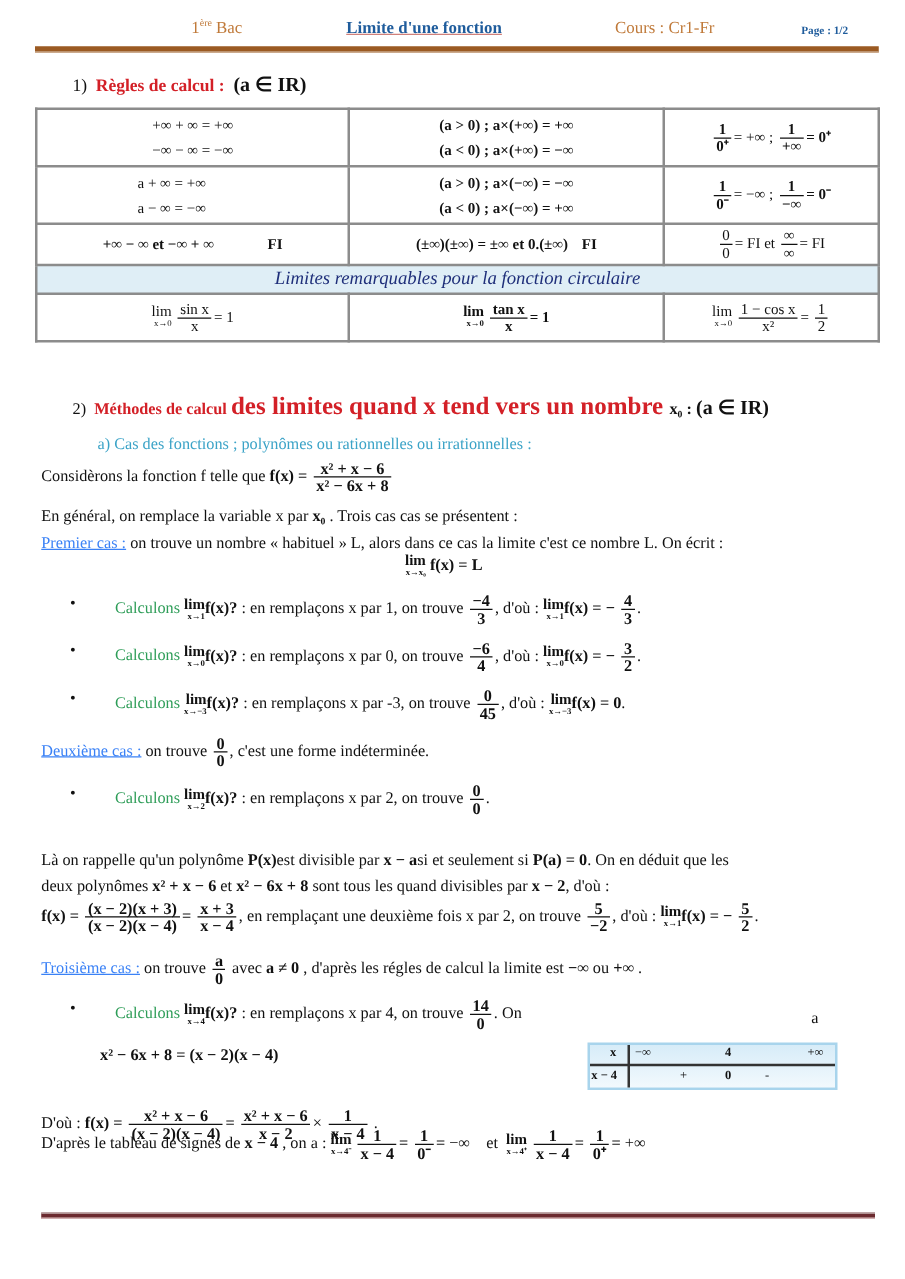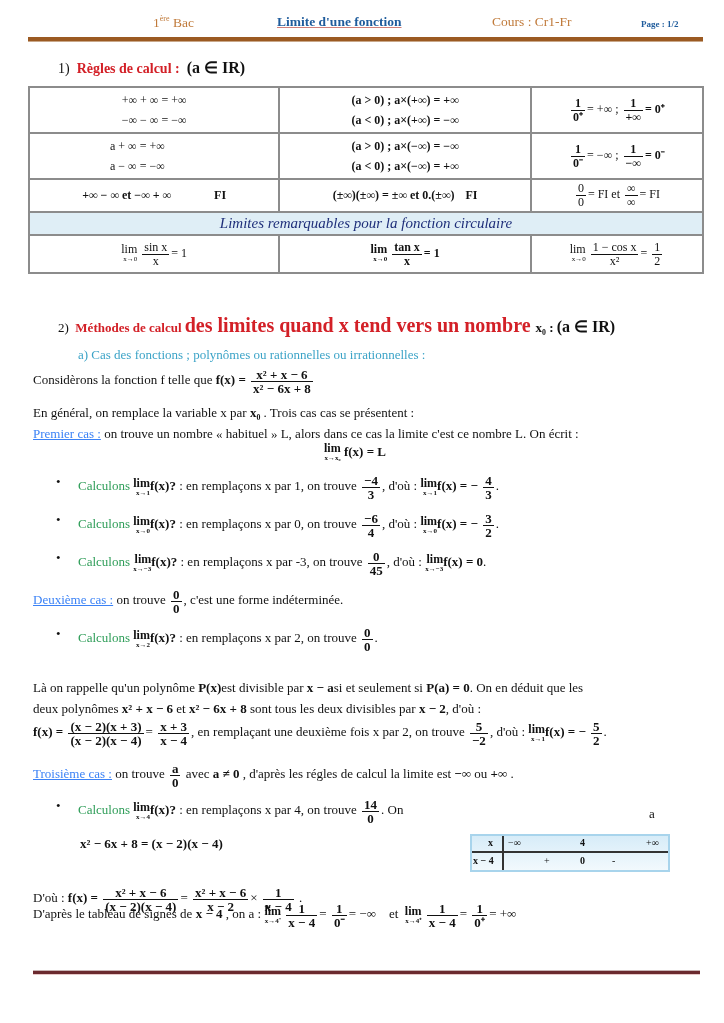--- a/index.html
+++ b/index.html
@@ -10,21 +10,21 @@
   .hdr-level { left:153px; color:#c07a3a; font-family:"Liberation Serif", serif; }
   .hdr-level sup { font-size:8px; }
   .hdr-title { left:277px; color:#1f5c9c; font-weight:bold; text-decoration:underline; text-decoration-color:#d0807a; }
   .hdr-cours { left:492px; color:#c07a3a; }
   .hdr-page { left:641px; color:#1f5c9c; font-size:9px; top:19px; font-weight:bold; }
   .rule-top { left:28px; top:37px; width:675px; height:4px; background:#9b5a22; border-bottom:1px solid #c9a88a; }
   .rule-bottom { left:33px; top:970px; width:667px; height:3px; background:#6b2a2f; border-top:1px solid #c8b5b5; border-bottom:1px solid #e6c9c9; }
   .b { font-weight:bold; }
   .red { color:#d32027; }
   .teal { color:#3ba3c7; }
-  .green { color:#2e9d58; }
+  .green { color:#2e9d58;margin-left:14px; }
   .redu { color:#3b82f6; text-decoration:underline; }
   .sec1 { left:58px; top:58px; font-size:14px; }
   table.rules { position:absolute; left:28px; top:86px; width:676px; border-collapse:collapse; font-size:12px; }
   table.rules td, table.rules th { border:2px solid #8c8c8c; text-align:center; padding:2px 4px; }
   table.rules th { font-style:italic; font-weight:normal; color:#1f2f7a; font-size:15px; background:#dfeef6; height:16px; }
   .frac { display:inline-block; vertical-align:middle; text-align:center; margin:0 2px; }
   .frac .n { display:block; border-bottom:1px solid #111; padding:0 2px; line-height:13px; }
   .frac .d { display:block; line-height:13px; padding:0 2px; }
   .lim { display:inline-block; vertical-align:middle; text-align:right; line-height:10px; }
   .lim .l { display:block; font-weight:bold; font-size:12px; }
@@ -174,21 +174,21 @@
   <span class="green">Calculons</span>
   <span class="lim b"><span class="l">lim</span><span class="s">x→2</span></span><span class="b">f(x)?</span>
   <span> : en remplaçons x par 2, on trouve </span>
   <span class="frac b"><span class="n">0</span><span class="d">0</span></span><span>.</span>
 </div>
 
 <div class="line" style="left:33px;top:680px">
   <span> Là on rappelle qu'un polynôme  </span><span class="b">P(x)</span><span>est divisible par </span><span class="b">x − a</span><span>si et seulement si </span><span class="b">P(a) = 0</span><span>. On en déduit que les</span>
 </div>
 <div class="line" style="left:33px;top:701px">
-  <span>deux polynômes </span><span class="b">x² + x − 6</span><span> et </span><span class="b">x² − 6x + 8</span><span> sont tous les deux divisibles par </span><span class="b">x − 2</span><span>, d'où :</span>
+  <span>deux polynômes </span><span class="b">x² + x − 6</span><span> et </span><span class="b">x² − 6x + 8</span><span> sont tous les quand divisibles par </span><span class="b">x − 2</span><span>, d'où :</span>
 </div>
 <div class="line" style="left:33px;top:720px">
   <span class="b">f(x) =</span>
   <span class="frac b"><span class="n">(x − 2)(x + 3)</span><span class="d">(x − 2)(x − 4)</span></span>=
   <span class="frac b"><span class="n">x + 3</span><span class="d">x − 4</span></span><span>, en remplaçant une deuxième fois x par 2, on trouve </span>
   <span class="frac b"><span class="n">5</span><span class="d">−2</span></span><span>, d'où : </span>
   <span class="lim b"><span class="l">lim</span><span class="s">x→1</span></span><span class="b">f(x) = −</span>
   <span class="frac b"><span class="n">5</span><span class="d">2</span></span>.
 </div>
 

